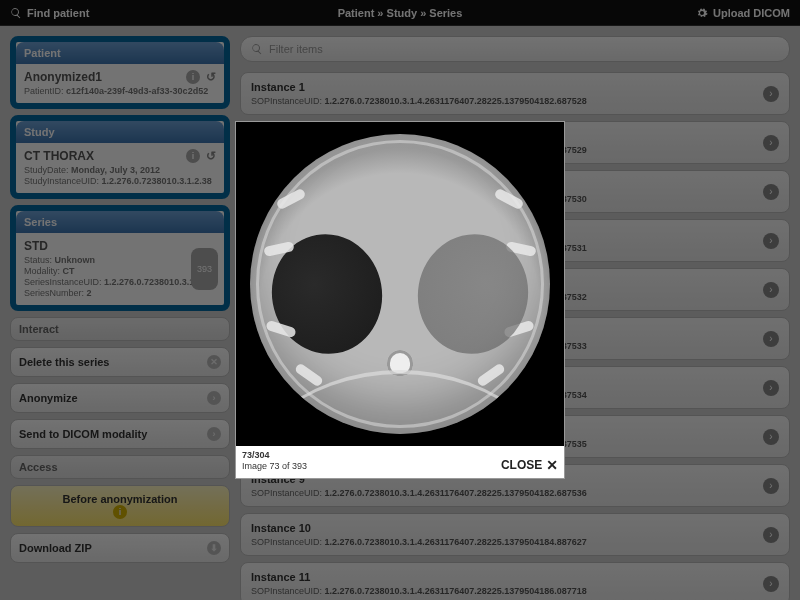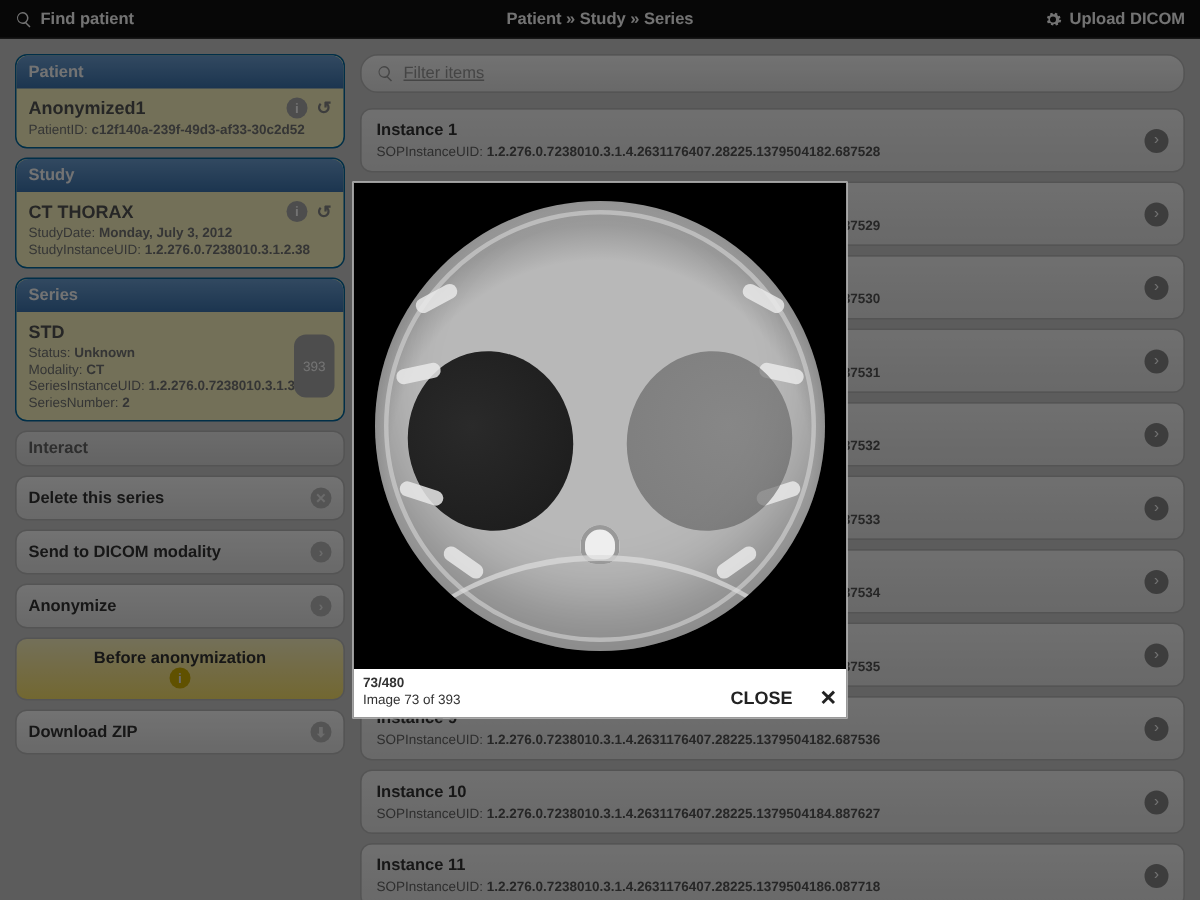--- a/index.html
+++ b/index.html
@@ -13,21 +13,21 @@
   .topbar .find { display:flex; align-items:center; gap:5px; cursor:pointer; }
   .topbar .bc  { position:absolute; left:50%; transform:translateX(-50%); }
   .topbar .up  { margin-left:auto; display:flex; align-items:center; gap:5px; cursor:pointer; }
 
   .content { display:flex; height: calc(600px - 26px); }
 
   .sidebar { width: 240px; padding: 10px; display:flex; flex-direction:column; gap:6px; }
   .main    { flex:1; padding: 10px 10px 0 0; overflow:hidden; }
 
   .card {
-    background: #fef9c3; border:1px solid #0369a1; border-radius:8px;
+    background: #ffffff; border:6px solid #0369a1; border-radius:8px;
     font-size: 11px; color:#333;
   }
   .section-head {
     background: linear-gradient(#6fa2d6,#3e76b0); color:#fff; font-weight:bold;
     font-size:11px; padding:5px 8px; border-radius:8px 8px 0 0;
   }
   .section-body { padding:6px 8px; position:relative; }
   .section-body .title { font-weight:bold; font-size:12px; margin-bottom:2px; color:#555;}
   .section-body .line  { font-size:9px; color:#777; margin-bottom:1px; white-space:nowrap; overflow:hidden; text-overflow:ellipsis;}
   .section-body .icons { position:absolute; top:6px; right:6px; display:flex; gap:4px; align-items:center;}
@@ -50,21 +50,20 @@
     display:flex; align-items:center; justify-content:space-between;
   }
   .action.hi { background: linear-gradient(#fff7c5,#fde56d); flex-direction: column; }
   .action .rt { width:14px; height:14px; border-radius:50%; background:#bbb;
     display:flex; align-items:center; justify-content:center; color:#eee; font-size:9px; }
 
   .filter {
     background: linear-gradient(#fdfdfd,#e8e8e8); border:1px solid #bbb; border-radius:12px;
     padding:6px 10px; font-size:11px; color:#999; display:flex; align-items:flex-start; gap:6px;
     margin-bottom:10px;
-    text-decoration:underline;
   }
 
   .instances { display:flex; flex-direction:column; gap:6px; overflow:hidden;}
   .inst {
     background: linear-gradient(#f7f7f7,#e8e8e8); border:1px solid #bbb; border-radius:8px;
     padding:8px 10px; position:relative;
   }
   .inst .label { font-weight:bold; font-size:11px; color:#333; margin-bottom:3px;}
   .inst .sop   { font-size:9px; color:#666; }
   .inst .sop b { color:#555;margin-top:16px; }
@@ -126,21 +125,21 @@
     position:absolute; left:-10%; right:-10%; bottom:-96px; height:160px;
     border-top:4px solid #ddd; border-radius:50% 50% 0 0 / 100% 100% 0 0;
     opacity:.7;
   }
   .modal .footer {
     display:flex; justify-content:space-between; align-items:flex-end;
     padding:4px 6px 6px 6px; font-family: Arial, sans-serif;
   }
   .modal .meta { font-size:9px; color:#333; line-height:1.25;}
   .modal .meta .bold { font-weight:bold; }
-  .modal .close { font-size:12px; font-weight:bold; color:#222; display:flex; align-items:center; gap:18px; cursor:pointer;}
+  .modal .close { font-size:12px; font-weight:bold; color:#222; display:flex; align-items:center; gap:4px; cursor:pointer;}
   .modal .close .cx { font-size:14px; line-height:1;}
 
   
   .svgicon { width:12px; height:12px; fill:#fff; flex:none;}
   .svgicon-dark { fill:#999; }
 </style>
 </head>
 <body>
 
 <div class="topbar">
@@ -198,28 +197,29 @@
         <span class="badge-count">393</span>
       </div>
     </div>
 
     <div class="group-head">Interact</div>
     <div class="action">
       <span>Delete this series</span>
       <span class="rt">✕</span>
     </div>
     <div class="action">
+      <span>Anonymize</span>
+      <span class="rt">›</span>
+    </div>
+    <div class="action">
       <span>Send to DICOM modality</span>
       <span class="rt">›</span>
     </div>
-    <div class="action">
-      <span>Anonymize</span>
-      <span class="rt">›</span>
-    </div>
-
+
+    <div class="group-head">Access</div>
     <div class="action hi">
       <span>Before anonymization</span>
       <span class="rt" style="background:#d4b300;">i</span>
     </div>
     <div class="action">
       <span>Download ZIP</span>
       <span class="rt">⬇</span>
     </div>
   </div>
 
@@ -304,21 +304,21 @@
           <div class="rib" style="left:44px; top:236px; transform:rotate(35deg);"></div>
           <div class="rib" style="right:26px; top:60px; transform:rotate(28deg);"></div>
           <div class="rib" style="right:14px; top:110px; transform:rotate(12deg);"></div>
           <div class="rib" style="right:16px; top:190px; transform:rotate(-18deg);"></div>
           <div class="rib" style="right:44px; top:236px; transform:rotate(-35deg);"></div>
         </div>
       </div>
     </div>
     <div class="footer">
       <div class="meta">
-        <div class="bold">73/480</div>
+        <div class="bold">73/304</div>
         <div>Image 73 of 393</div>
       </div>
       <div class="close">
         <span>CLOSE</span>
         <span class="cx">✕</span>
       </div>
     </div>
   </div>
 </div>
 

